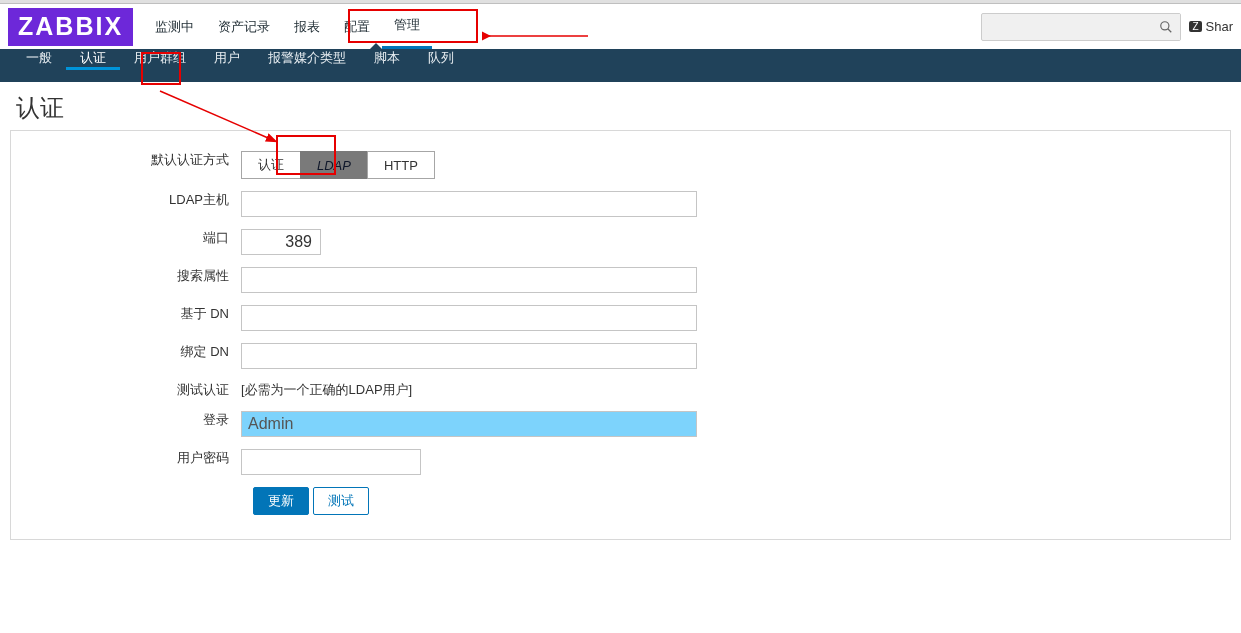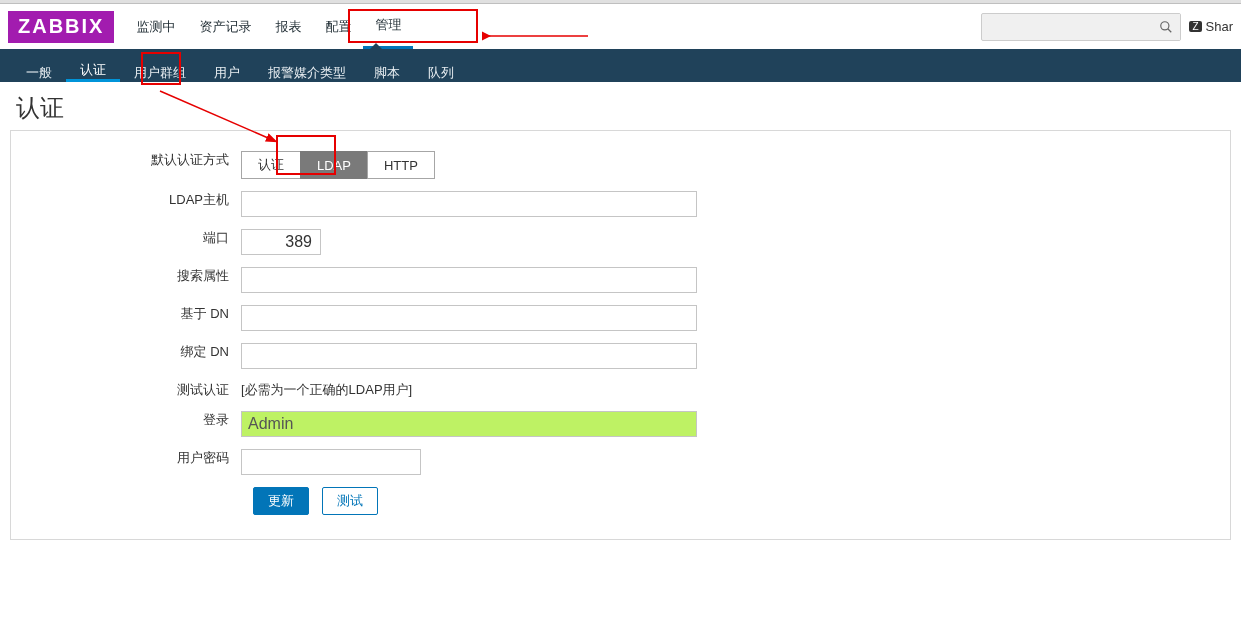--- a/index.html
+++ b/index.html
@@ -4,60 +4,60 @@
   <style>
     * { margin:0; padding:0; box-sizing:border-box; }
     html,body { font-family: Arial, "Microsoft YaHei", sans-serif; font-size:13px; color:#333; background:#fff; }
     body { width:1241px; height:633px; overflow:hidden; position:relative; }
 
     
     .chrome-strip { height:4px; background:#e0e0e0; border-bottom:1px solid #bfbfbf; }
 
     
     .header { display:flex; align-items:center; height:45px; background:#fff; padding-left:8px; position:relative; }
-    .logo { background:#a21caf; color:#fff; font-weight:bold; font-size:20px; letter-spacing:2px; padding:4px 10px 5px; font-family: Arial, sans-serif; }
+    .logo { background:#6d28d9; color:#fff; font-weight:bold; font-size:25px; letter-spacing:2px; padding:4px 10px 5px; font-family: Arial, sans-serif; }
     .top-menu { display:flex; align-items:center; margin-left:10px; }
     .top-menu-item { color:#1f2c33; padding:0 12px; height:45px; display:flex; align-items:center; cursor:pointer; font-size:13px; }
     .top-menu-item.active { border-bottom:3px solid #0275b8;text-align:right; }
     .header-right { position:absolute; right:8px; top:0; height:45px; display:flex; align-items:center; gap:8px; }
     .search-wrap { display:flex; align-items:center; background:#f0f0f0; border:1px solid #ccc; border-radius:2px; }
     .search-input { border:none; background:#f0f0f0; padding:4px 6px; width:170px; outline:none; }
     .search-btn { border:none; background:#f0f0f0; width:28px; height:26px; cursor:pointer; display:flex; align-items:center; justify-content:center; }
     .share { color:#333; font-size:13px; display:flex; align-items:center; gap:4px; }
     .share-badge { background:#333; color:#fff; font-size:10px; padding:0 3px; border-radius:2px; }
 
     
-    .subnav { background:#20425a; height:33px; display:flex; align-items:flex-end; padding-left:12px; color:#fff; position:relative; }
+    .subnav { background:#20425a; height:33px; display:flex; align-items:flex-start; padding-left:12px; color:#fff; position:relative; }
     .subnav::before { content:""; position:absolute; top:-6px; left:370px; width:0; height:0; border-left:6px solid transparent; border-right:6px solid transparent; border-bottom:6px solid #20425a; }
     .sub-item { display:flex; align-items:center; padding:0 14px; color:#e8eef2; cursor:pointer; font-size:13px; }
     .sub-item.active { border-bottom:3px solid #0094d9; color:#fff; font-weight:normal; }
 
     
     .page-title { font-size:24px; font-weight:normal; color:#333; padding:10px 16px 6px; }
 
     
     .panel { border:1px solid #d8d8d8; margin:0 10px 10px 10px; padding:20px 20px 24px; }
     .form-row { display:flex; margin-bottom:12px; }
     .form-label { width:210px; text-align:right; padding-right:12px; color:#333; font-size:13px; }
     .form-control-area { flex:none; }
 
     .text-input { border:1px solid #c5c5c5; height:26px; padding:0 6px; font-size:16px; color:#333; }
     .text-input.w-long { width:456px; }
     .text-input.w-port { width:80px; text-align:right; padding-right:8px; }
     .text-input.w-mid { width:180px; }
-    .text-input[disabled] { background:#bef264; color:#555; }
+    .text-input[disabled] { background:#7dd3fc; color:#555; }
 
     .seg-group { display:flex; }
     .seg-btn { border:1px solid #a6a6a6; background:#fff; color:#333; height:28px; padding:0 16px; cursor:pointer; font-size:13px; margin-left:-1px; }
     .seg-btn:first-child { margin-left:0; }
-    .seg-btn.active { background:#7a7a7a; color:#ffffff; border-color:#7a7a7a; }
+    .seg-btn.active { background:#7a7a7a; color:#0f172a; border-color:#7a7a7a;font-style:italic; }
 
     .note-text { font-size:13px; color:#333; }
 
-    .btn-row { display:flex; gap:13px; margin-left:222px; margin-top:6px; }
+    .btn-row { display:flex; gap:4px; margin-left:222px; margin-top:6px; }
     .btn { height:28px; padding:0 14px; cursor:pointer; font-size:13px; border-radius:2px; }
     .btn-primary { background:#0275b8; color:#fff; border:1px solid #0275b8; }
     .btn-default { background:#fff; color:#0275b8; border:1px solid #0275b8; }
 
     
     .anno { position:absolute; border:2px solid #e60000; pointer-events:none; }
     .anno1 { left:348px; top:9px; width:130px; height:34px; }
     .anno2 { left:141px; top:52px; width:40px; height:33px; }
     .anno3 { left:276px; top:135px; width:60px; height:40px; }
     svg.arrow { position:absolute; pointer-events:none; overflow:visible; }

